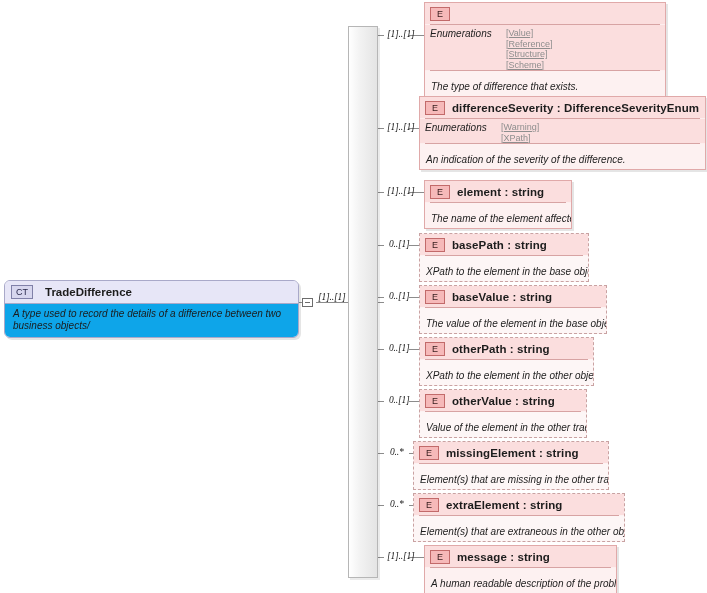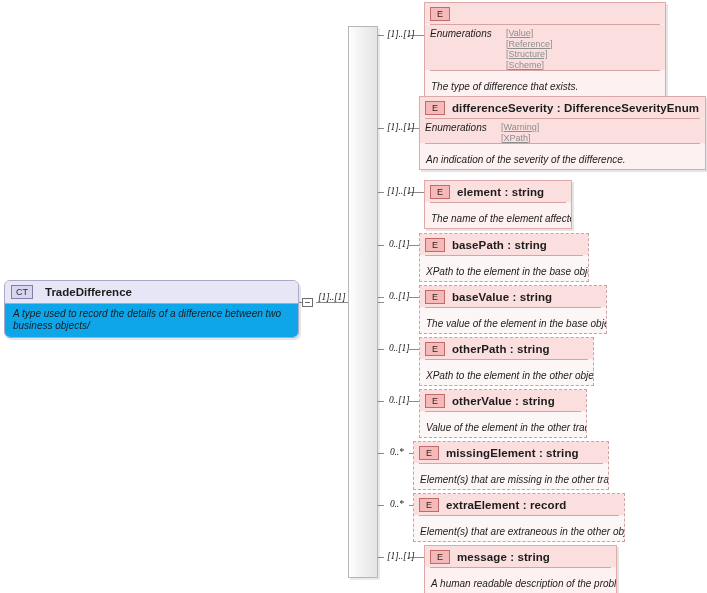--- a/index.html
+++ b/index.html
@@ -320,21 +320,21 @@
       <span class="e-icon">E</span>
       <span class="node-title">missingElement : string</span>
     </div>
     <div class="node-sep"></div>
     <div class="node-doc">Element(s) that are missing in the other trade.</div>
   </div>
 
   <div class="node optional" style="left:413px; top:493px; width:212px;">
     <div class="node-head">
       <span class="e-icon">E</span>
-      <span class="node-title">extraElement : record</span>
+      <span class="node-title">extraElement : string</span>
     </div>
     <div class="node-sep"></div>
     <div class="node-doc">Element(s) that are extraneous in the other object.</div>
   </div>
 
   <div class="node shadow" style="left:424px; top:545px; width:193px;">
     <div class="node-head">
       <span class="e-icon">E</span>
       <span class="node-title">message : string</span>
     </div>

